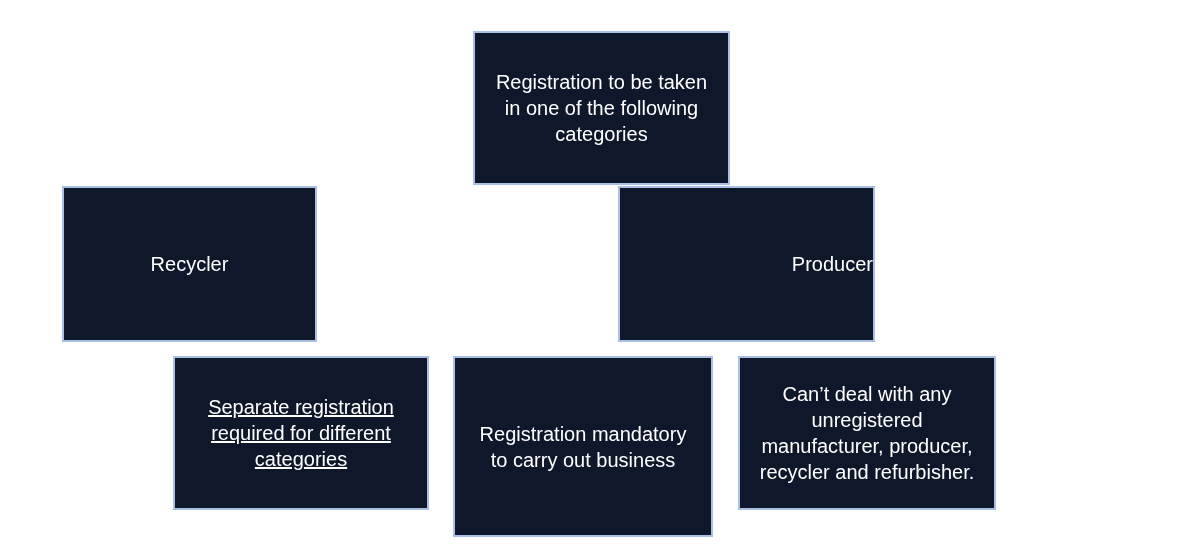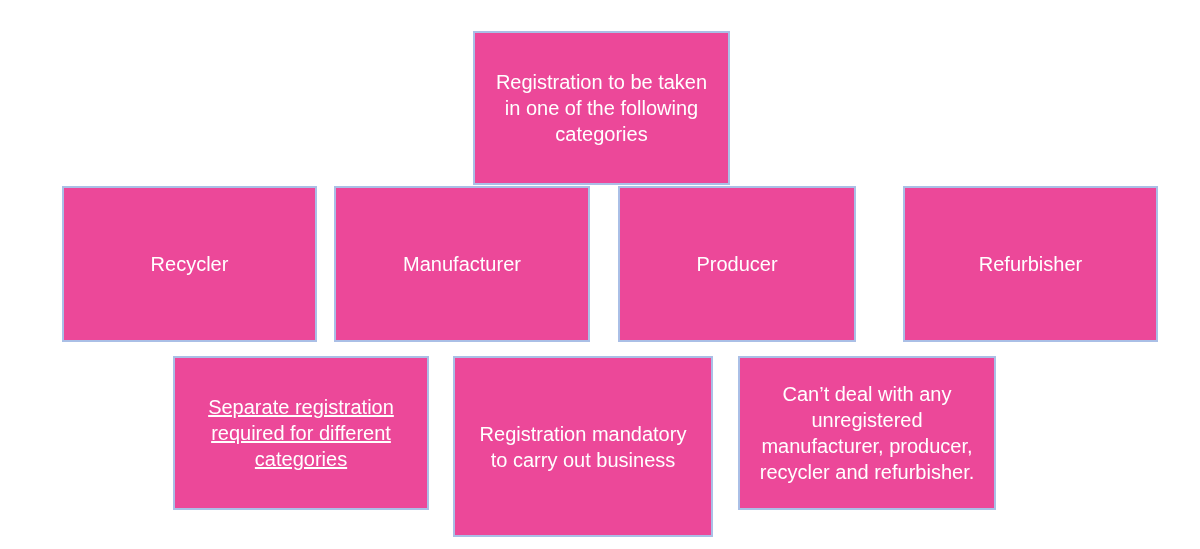--- a/index.html
+++ b/index.html
@@ -10,70 +10,64 @@
   }
   .canvas {
     position: relative;
     width: 1200px;
     height: 549px;
     background: #ffffff;
     overflow: hidden;
   }
   .box {
     position: absolute;
-    background: #ec4899;
+    background: #0f172a;
     border: 2px solid #aabfe6;
     box-sizing: border-box;
     color: #ffffff;
     display: flex;
     align-items: center;
     justify-content: center;
     text-align: center;
     font-size: 20px;
     line-height: 26px;
   }
   .box .label {
     width: 100%;
   }
   
   .box-title      { left: 473px; top: 31px;  width: 257px; height: 154px; padding: 0 18px; }
   
   .box-recycler     { left: 62px;  top: 186px; width: 255px; height: 156px; }
   .box-manufacturer { left: 334px; top: 186px; width: 256px; height: 156px; }
-  .box-producer     { left: 618px; top: 186px; width: 238px; height: 156px; }
+  .box-producer     { left: 618px; top: 186px; width: 257px; height: 156px; text-align: right; }
   .box-refurbisher  { left: 903px; top: 186px; width: 255px; height: 156px; }
   
   .box-note-0 { left: 173px; top: 356px; width: 256px; height: 154px; padding: 0 16px; text-decoration: underline; }
   .box-note-1 { left: 453px; top: 356px; width: 260px; height: 181px; padding: 0 14px; }
   .box-note-2 { left: 738px; top: 356px; width: 258px; height: 154px; padding: 0 8px; }
 </style>
 </head>
 <body>
 
 <div class="canvas">
 
   <div class="box box-title">
     <span class="label">Registration to be taken in one of the following categories</span>
   </div>
 
   <div class="box box-recycler">
     <span class="label">Recycler</span>
   </div>
 
-  <div class="box box-manufacturer">
-    <span class="label">Manufacturer</span>
-  </div>
 
   <div class="box box-producer">
     <span class="label">Producer</span>
   </div>
 
-  <div class="box box-refurbisher">
-    <span class="label">Refurbisher</span>
-  </div>
 
   <div class="box box-note-0">
     <span class="label">Separate registration required for different categories</span>
   </div>
 
   <div class="box box-note-1">
     <span class="label">Registration mandatory to carry out business</span>
   </div>
 
   <div class="box box-note-2">

